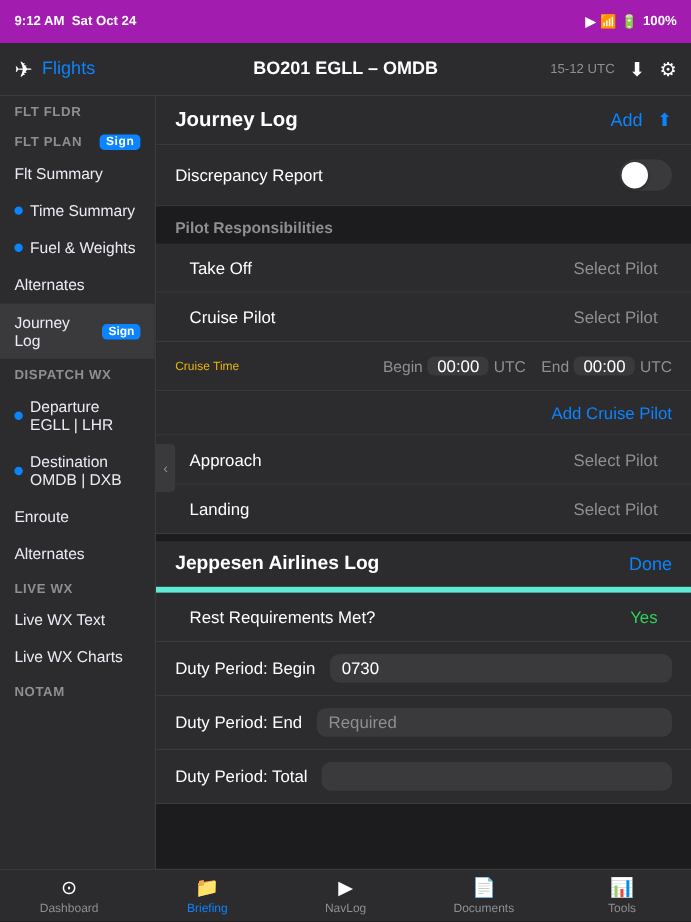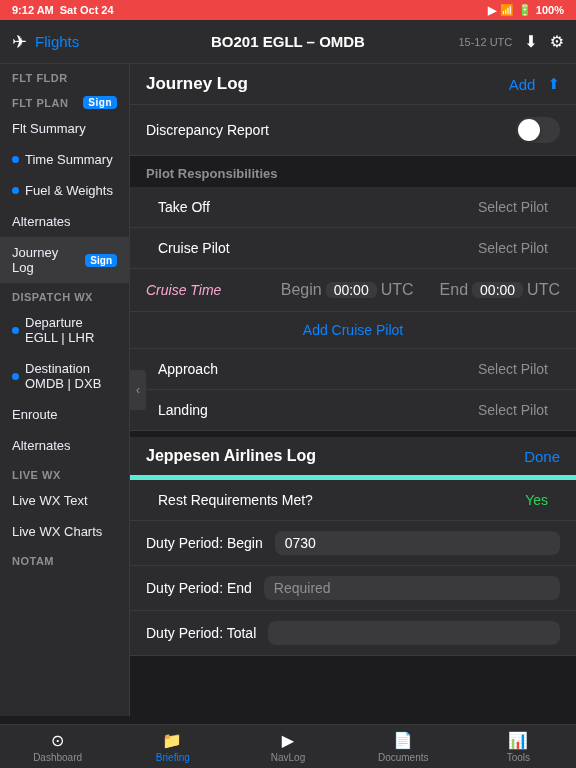--- a/index.html
+++ b/index.html
@@ -9,22 +9,22 @@
       font-family: -apple-system, BlinkMacSystemFont, 'Helvetica Neue', Arial, sans-serif;
       width: 576px;
       height: 768px;
       overflow: hidden;
       position: relative;
       font-size: 14px;
     }
 
     
     .status-bar {
-      background: #ef4444;
-      height: 20px;
+      background: #a21caf;
+      height: 36px;
       display: flex;
       align-items: center;
       justify-content: space-between;
       padding: 0 12px;
       font-size: 11px;
       font-weight: 600;
     }
     .status-bar-left { display: flex; align-items: center; gap: 6px; }
     .status-bar-right { display: flex; align-items: center; gap: 4px; font-size: 11px; }
 
@@ -173,23 +173,23 @@
     .row-value.green { color: #30d158; }
 
     .cruise-time-row {
       display: flex;
       align-items: center;
       padding: 12px 16px;
       border-bottom: 1px solid #3a3a3c;
       background: #2c2c2e;
       gap: 8px;
     }
-    .cruise-label { font-size: 14px; color: #f9a8d4; flex: 1; font-style: italic; }
+    .cruise-label { font-size: 10px; color: #eab308; flex: 1; }
     .time-group { display: flex; align-items: center; gap: 4px; }
-    .time-label-sm { font-size: 16px; color: #8e8e93; }
+    .time-label-sm { font-size: 13px; color: #8e8e93; }
     .time-value { font-size: 14px; color: #ffffff; background: #3a3a3c; padding: 0 8px; border-radius: 6px; }
 
     
     .chevron-area {
       position: absolute;
       left: 130px;
       top: 370px;
       width: 16px;
       height: 40px;
       background: #3a3a3c;
@@ -198,21 +198,21 @@
       justify-content: center;
       border-radius: 0 4px 4px 0;
       cursor: pointer;
       z-index: 10;
     }
 
     
     .add-cruise-row {
       display: flex;
       align-items: center;
-      justify-content: center;
+      justify-content: flex-end;
       padding: 10px 16px;
       border-bottom: 1px solid #3a3a3c;
       background: #2c2c2e;
     }
     .add-cruise-btn { color: #0a84ff; font-size: 14px; cursor: pointer; }
 
     
     .jepp-header {
       background: #2c2c2e;
       padding: 10px 16px;
@@ -393,21 +393,21 @@
       <span class="row-value">Select Pilot</span>
     </div>
 
     <div class="cruise-time-row">
       <span class="cruise-label">Cruise Time</span>
       <div class="time-group">
         <span class="time-label-sm">Begin</span>
         <span class="time-value">00:00</span>
         <span class="time-label-sm">UTC</span>
       </div>
-      <div class="time-group" style="margin-left:18px;">
+      <div class="time-group" style="margin-left:5px;">
         <span class="time-label-sm">End</span>
         <span class="time-value">00:00</span>
         <span class="time-label-sm">UTC</span>
       </div>
     </div>
 
     <div class="add-cruise-row">
       <span class="add-cruise-btn">Add Cruise Pilot</span>
     </div>
 

